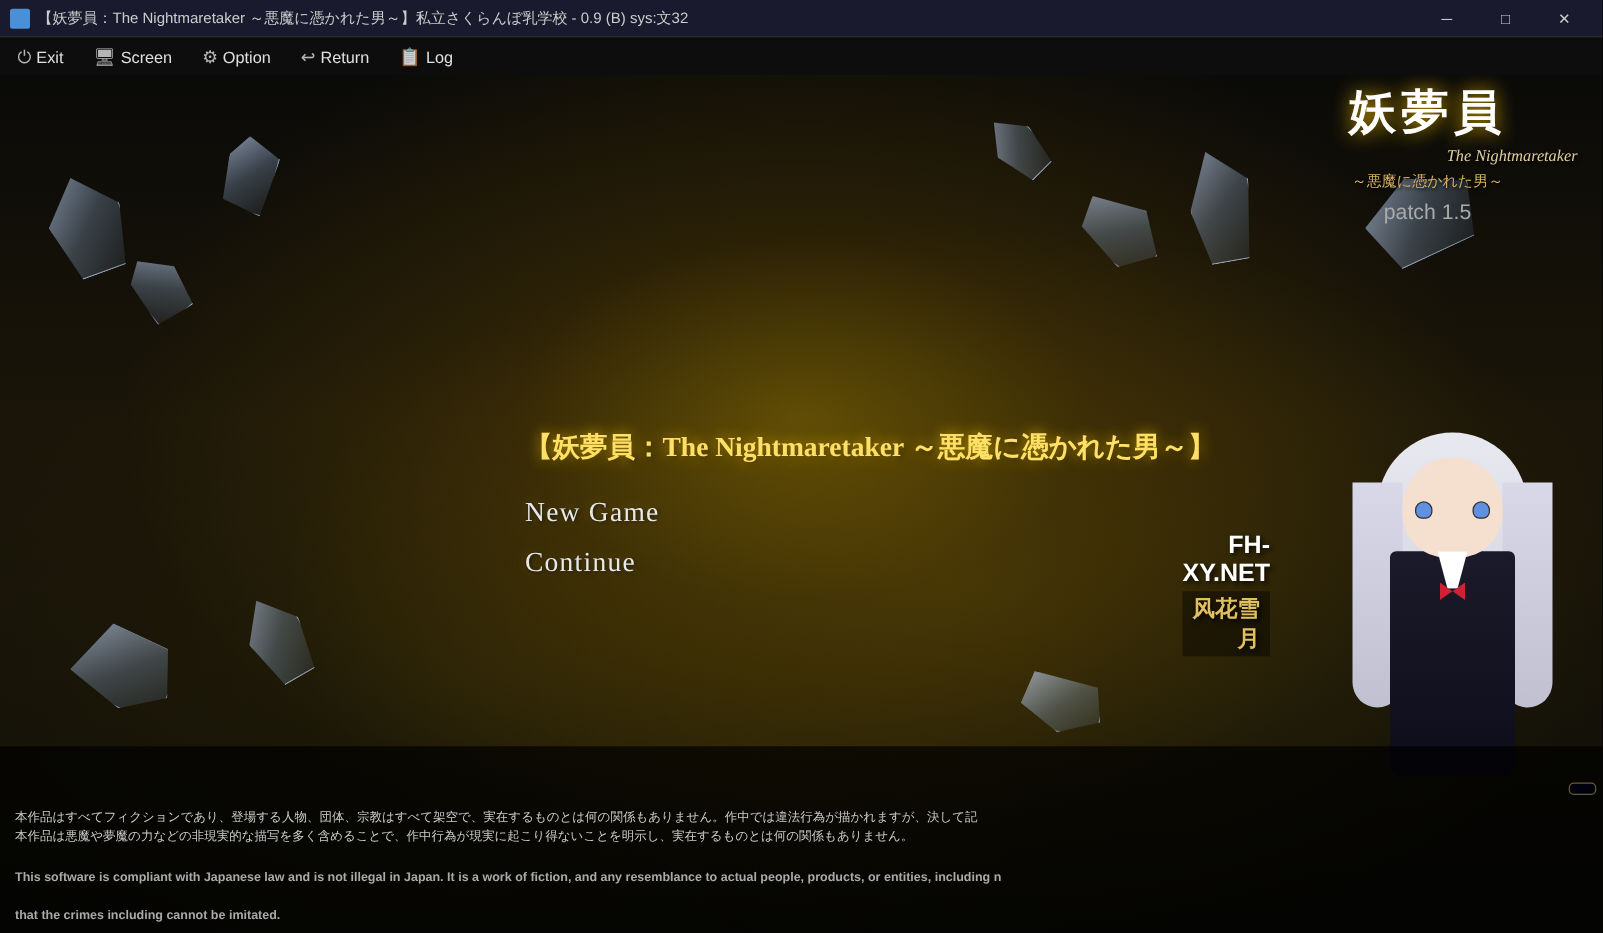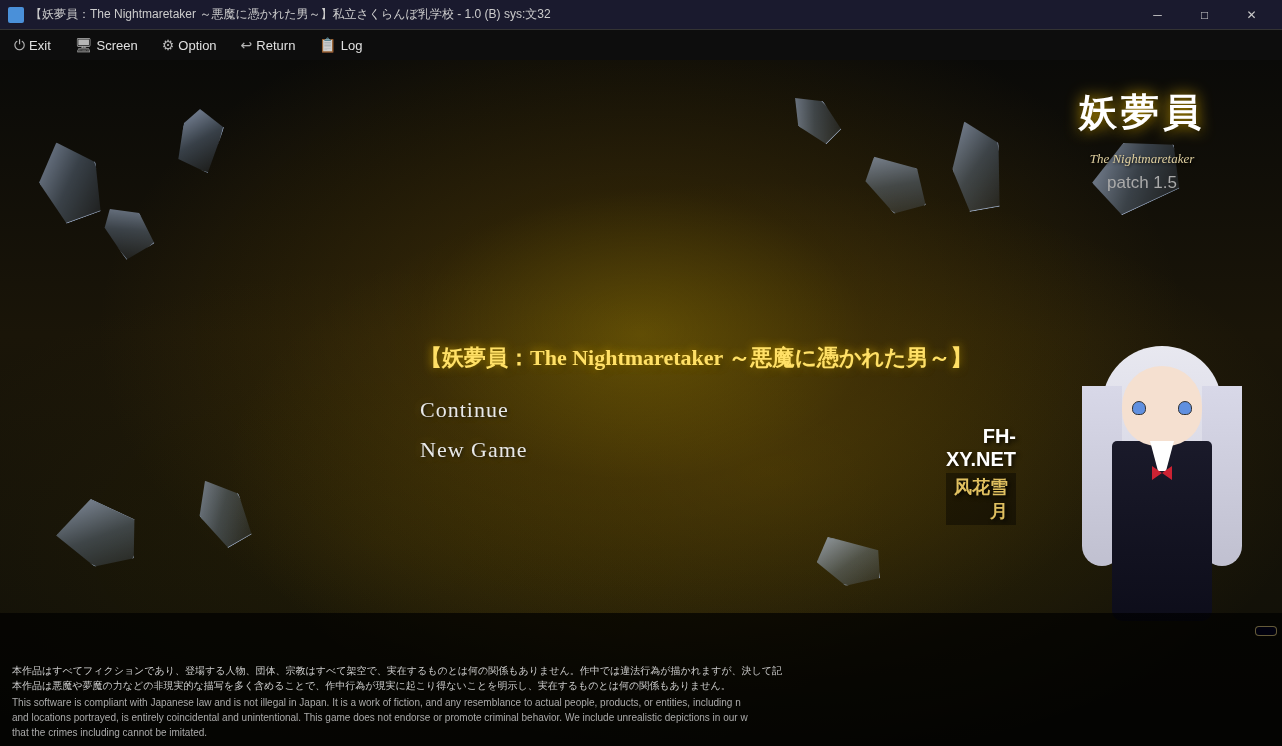--- a/index.html
+++ b/index.html
@@ -123,41 +123,42 @@
     .shard {
       position: absolute;
       background: linear-gradient(135deg, rgba(200,220,255,0.6) 0%, rgba(150,180,220,0.3) 50%, rgba(100,130,180,0.1) 100%);
       border: 1px solid rgba(200,220,255,0.4);
       clip-path: polygon(50% 0%, 100% 40%, 80% 100%, 20% 100%, 0% 40%);
     }
 
     
     #logo-area {
       position: absolute;
-      top: 27px;
+      top: 4px;
       right: 20px;
       width: 240px;
       text-align: center;
       z-index: 20;
     }
     #logo-jp {
       font-size: 38px;
       font-weight: bold;
       color: #fff;
       text-shadow: 0 0 15px rgba(255,200,0,0.8), 2px 2px 4px rgba(0,0,0,0.9);
       letter-spacing: 4px;
       font-family: serif;
     }
     #logo-en {
       font-size: 13px;
       color: #e0d0a0;
       font-style: italic;
       text-shadow: 1px 1px 3px rgba(0,0,0,0.9);
-      margin-top: 13px;
+      margin-top: 2px;
       font-family: Georgia, serif;
+      text-align: right;
     }
     #logo-subtitle {
       font-size: 12px;
       color: #d4b060;
       text-shadow: 1px 1px 3px rgba(0,0,0,0.9);
       margin-top: 4px;
       font-family: serif;
     }
     #logo-patch {
       font-size: 17px;
@@ -246,21 +247,22 @@
       font-size: 10px;
       line-height: 1.5;
       font-family: 'MS Gothic', sans-serif;
       margin-top: 44px;
     }
     #disclaimer-en {
       color: #aaa;
       font-size: 10px;
       line-height: 1.5;
       font-family: Arial, sans-serif;
-      margin-top: 2px;
+      margin-top: 18px;
+      font-weight: bold;
     }
 
     
     .shard-1 { width: 60px; height: 80px; top: 80px; left: 40px; transform: rotate(-20deg); }
     .shard-2 { width: 40px; height: 60px; top: 50px; left: 180px; transform: rotate(15deg); clip-path: polygon(30% 0%, 100% 20%, 90% 100%, 10% 90%, 0% 30%); }
     .shard-3 { width: 70px; height: 50px; top: 100px; right: 350px; transform: rotate(35deg); clip-path: polygon(0% 30%, 60% 0%, 100% 50%, 70% 100%, 10% 80%); }
     .shard-4 { width: 50px; height: 90px; top: 60px; right: 280px; transform: rotate(-10deg); clip-path: polygon(40% 0%, 100% 30%, 80% 100%, 20% 100%, 0% 50%); }
     .shard-5 { width: 80px; height: 60px; bottom: 180px; left: 60px; transform: rotate(25deg); clip-path: polygon(20% 0%, 80% 0%, 100% 60%, 60% 100%, 0% 80%); }
     .shard-6 { width: 45px; height: 70px; bottom: 200px; left: 200px; transform: rotate(-30deg); }
     .shard-7 { width: 55px; height: 40px; top: 150px; left: 100px; transform: rotate(50deg); clip-path: polygon(0% 50%, 40% 0%, 100% 20%, 90% 100%, 20% 90%); }
@@ -399,21 +401,21 @@
       border: 1px solid rgba(200,180,100,0.5);
       padding: 4px 10px;
       border-radius: 4px;
     }
   </style>
 </head>
 <body>
 
 <div id="titlebar">
   <div id="titlebar-icon"></div>
-  <span id="titlebar-text">【妖夢員：The Nightmaretaker ～悪魔に憑かれた男～】私立さくらんぼ乳学校 - 1.0 (B) sys:文32</span>
+  <span id="titlebar-text">【妖夢員：The Nightmaretaker ～悪魔に憑かれた男～】私立さくらんぼ乳学校 - 0.9 (B) sys:文32</span>
   <div id="titlebar-controls">
     <button class="titlebar-btn">─</button>
     <button class="titlebar-btn">□</button>
     <button class="titlebar-btn close">✕</button>
   </div>
 </div>
 
 <div id="menubar">
   <div class="menu-item">
     <span class="menu-icon">⏻</span>
@@ -464,27 +466,28 @@
   <div class="shard shard-5"></div>
   <div class="shard shard-6"></div>
   <div class="shard shard-7"></div>
   <div class="shard shard-8"></div>
   <div class="shard shard-9"></div>
   <div class="shard shard-10"></div>
 
   <div id="logo-area">
     <div id="logo-jp">妖夢員</div>
     <div id="logo-en">The Nightmaretaker</div>
+    <div id="logo-subtitle">～悪魔に憑かれた男～</div>
     <div id="logo-patch">patch 1.5</div>
   </div>
 
   <div id="main-menu">
     <div id="game-title-text">【妖夢員：The Nightmaretaker ～悪魔に憑かれた男～】</div>
+    <div class="menu-option">New Game</div>
     <div class="menu-option">Continue</div>
-    <div class="menu-option">New Game</div>
   </div>
 
   <div id="char-area">
     <div class="char-body">
       <div class="char-hair"></div>
       <div class="char-face">
         <div class="char-eyes">
           <div class="char-eye"></div>
           <div class="char-eye"></div>
         </div>
@@ -502,17 +505,17 @@
     </div>
   </div>
 
   <div id="disclaimer">
     <div id="disclaimer-jp">
       <span>本作品はすべてフィクションであり、登場する人物、団体、宗教はすべて架空で、実在するものとは何の関係もありません。作中では違法行為が描かれますが、決して記</span><br>
       <span>本作品は悪魔や夢魔の力などの非現実的な描写を多く含めることで、作中行為が現実に起こり得ないことを明示し、実在するものとは何の関係もありません。</span>
     </div>
     <div id="disclaimer-en">
       <span>This software is compliant with Japanese law and is not illegal in Japan. It is a work of fiction, and any resemblance to actual people, products, or entities, including n</span><br>
-      <span>and locations portrayed, is entirely coincidental and unintentional. This game does not endorse or promote criminal behavior. We include unrealistic depictions in our w</span><br>
+      <br>
       <span>that the crimes including cannot be imitated.</span>
     </div>
   </div>
 </div>
 
 </body></html>

